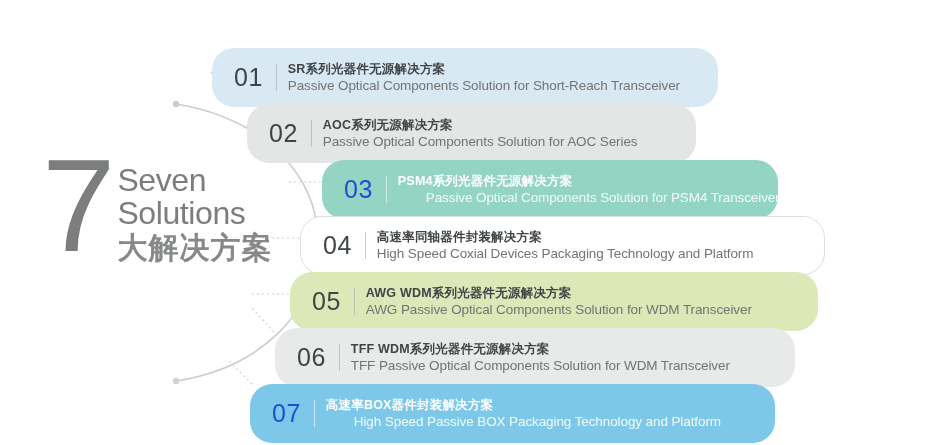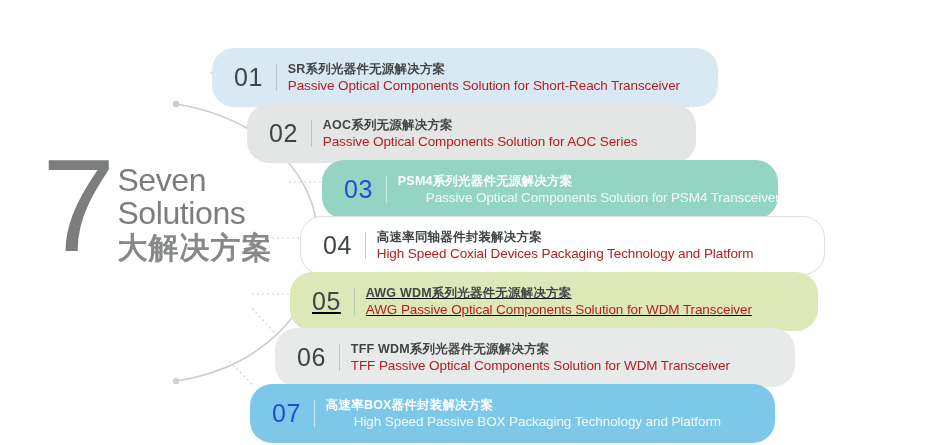--- a/index.html
+++ b/index.html
@@ -119,21 +119,21 @@
     font-weight: 400;
     line-height: 18px;
     letter-spacing: -0.1px;
     white-space: nowrap;
   }
 
   
   .theme-dark .row-num { color: #3f4447; }
   .theme-dark .row-div { color: #9ea4a8; }
   .theme-dark .row-cn  { color: #3f4447; }
-  .theme-dark .row-en  { color: #b91c1c; }
+  .theme-dark .row-en  { color: #737373; }
 
   
   .theme-light .row-num { color: #1d4ed8; }
   .theme-light .row-div { color: #ffffff; }
   .theme-light .row-cn  { color: #ffffff; }
   .theme-light .row-en  { color: #f2fbfd; padding-left: 28px; }
 </style>
 </head>
 <body>
 
@@ -190,21 +190,21 @@
         </div>
       </div>
       <div class="row-pill theme-dark" style="left: 300px; top: 216px; width: 525px; background: rgb(255, 255, 255); border: 1px solid rgb(220, 222, 223);">
         <div class="row-num">04</div>
         <div class="row-div"></div>
         <div class="row-texts">
           <div class="row-cn">高速率同轴器件封装解决方案</div>
           <div class="row-en">High Speed Coxial Devices Packaging Technology and Platform</div>
         </div>
       </div>
-      <div class="row-pill theme-dark" style="left: 290px; top: 272px; width: 528px; background: rgb(221, 232, 185); text-decoration: underline;">
+      <div class="row-pill theme-dark" style="left: 290px; top: 272px; width: 528px; background: rgb(221, 232, 185);">
         <div class="row-num">05</div>
         <div class="row-div"></div>
         <div class="row-texts">
           <div class="row-cn">AWG WDM系列光器件无源解决方案</div>
           <div class="row-en">AWG Passive Optical Components Solution for WDM Transceiver</div>
         </div>
       </div>
       <div class="row-pill theme-dark" style="left: 275px; top: 328px; width: 520px; background: rgb(232, 233, 233);">
         <div class="row-num">06</div>
         <div class="row-div"></div>

